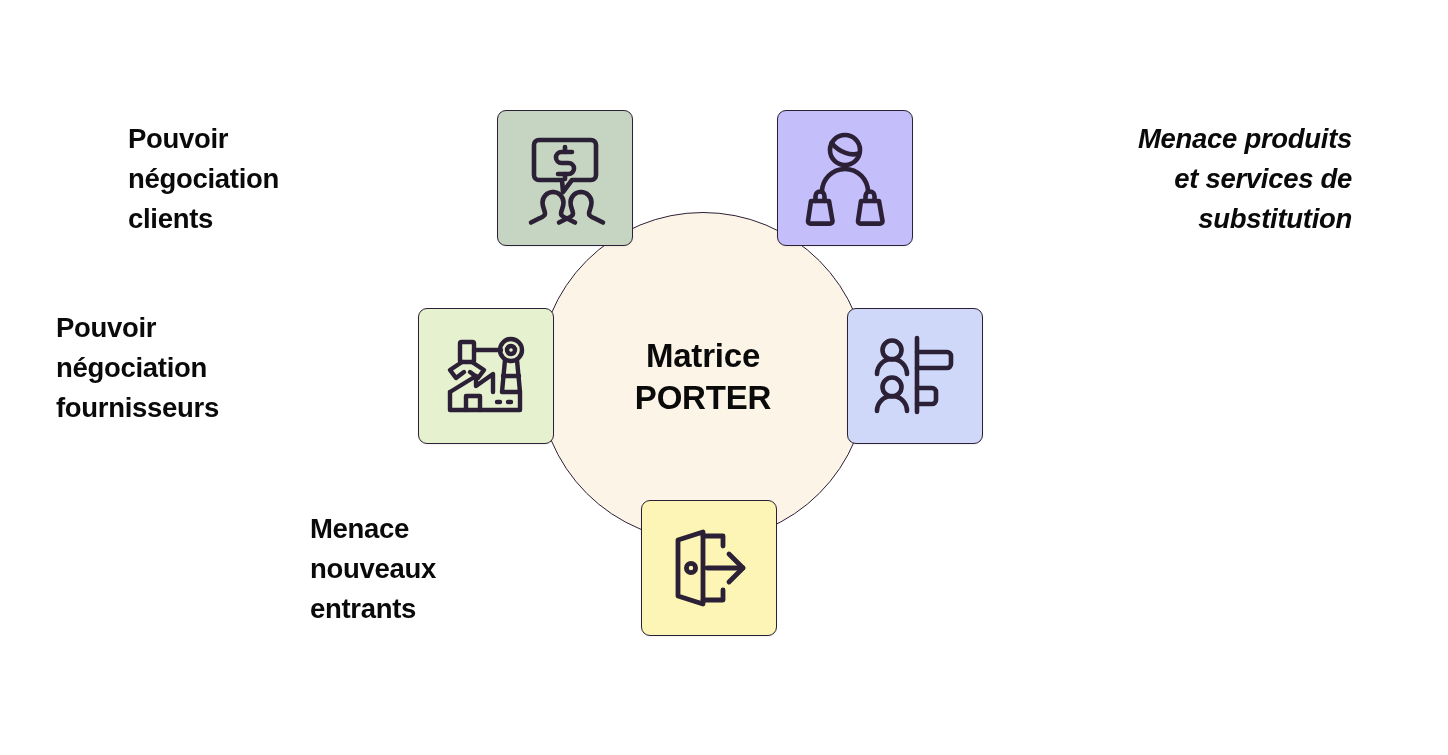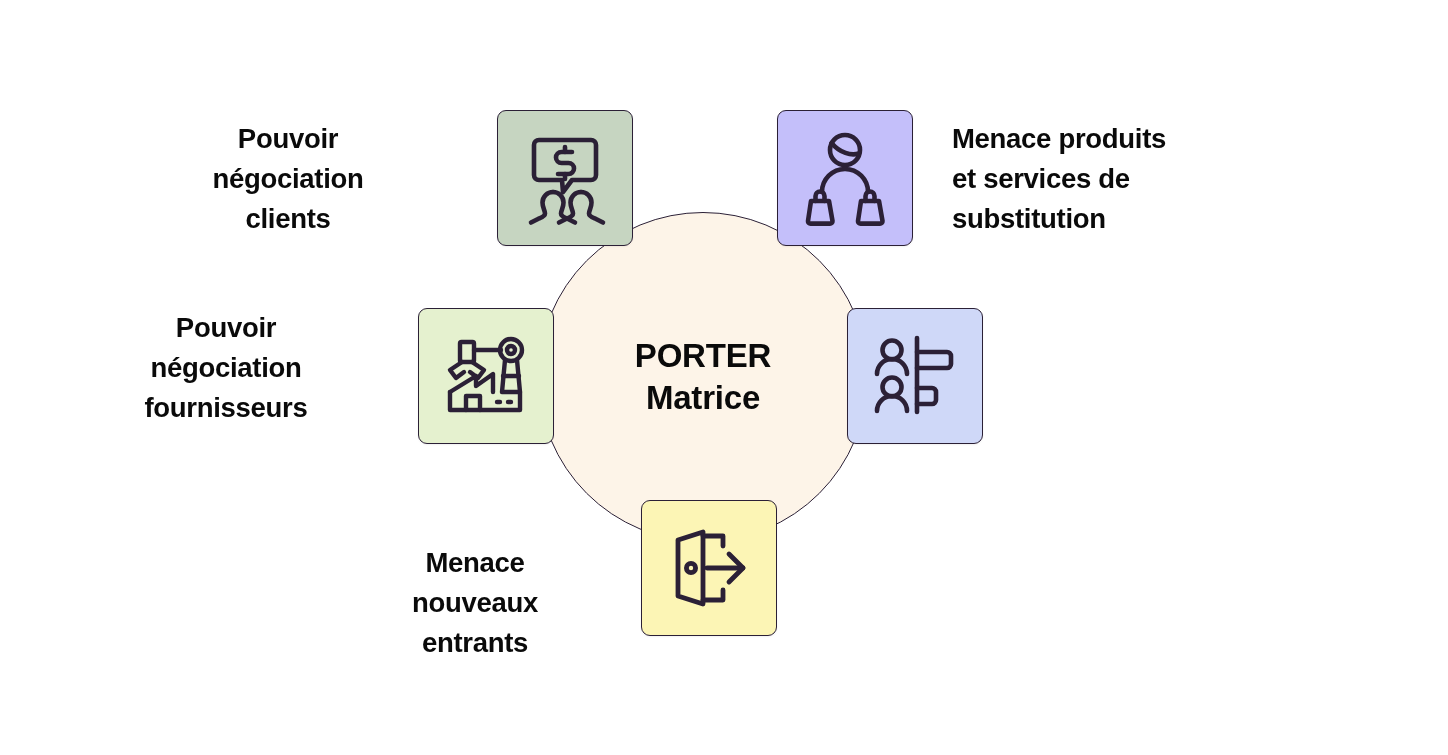--- a/index.html
+++ b/index.html
@@ -73,45 +73,45 @@
   .label {
     position: absolute;
     font-size: 27.5px;
     font-weight: bold;
     color: #0a0a0a;
     line-height: 1.45;
     letter-spacing: -0.3px;
     z-index: 3;
     white-space: pre-line;
   }
-  .label.right-align { text-align: center; }
-  .label.left-align  { text-align: left; }
+  .label.right-align { text-align: left; }
+  .label.left-align  { text-align: right; font-style: italic; }
 
   
   #tile-clients       { left: 497px; top: 110px;  width: 136px; height: 136px; background: #c6d5c1; }
   #tile-substitution  { left: 777px; top: 110px;  width: 136px; height: 136px; background: #c4bffa; }
   #tile-fournisseurs  { left: 418px; top: 308px;  width: 136px; height: 136px; background: #e5f1cf; }
   #tile-concurrence   { left: 847px; top: 308px;  width: 136px; height: 136px; background: #cfd8f8; }
   #tile-entrants      { left: 641px; top: 500px;  width: 136px; height: 136px; background: #fcf5b5; }
 
   #label-clients      { right: 1000px; top: 119px; width: 320px; }
   #label-substitution { left: 952px;   top: 119px; width: 400px; }
   #label-fournisseurs { right: 1052px; top: 308px; width: 340px; }
   #label-concurrence  { left: 1010px;  top: 339px; width: 400px; }
-  #label-entrants     { right: 808px;  top: 509px; width: 330px; margin-top: 34px; }
+  #label-entrants     { right: 808px;  top: 509px; width: 330px; }
 </style>
 </head>
 <body>
 
 <div id="stage">
 
   <div class="center-circle" style="background: rgb(253, 244, 232); border-color: rgb(43, 32, 54);"></div>
   <div class="center-label">
+    <div class="line">Matrice</div>
     <div class="line">PORTER</div>
-    <div class="line">Matrice</div>
   </div>
 
   <div class="label right-align" id="label-clients">Pouvoir
 négociation
 clients</div>
 
   <div class="tile" id="tile-clients" style="background: rgb(198, 213, 193);">
     <span>
       <svg width="100" height="100" viewBox="0 0 100 100" fill="none" stroke="#2b2036" stroke-width="4.6" stroke-linecap="round" stroke-linejoin="round">
 

